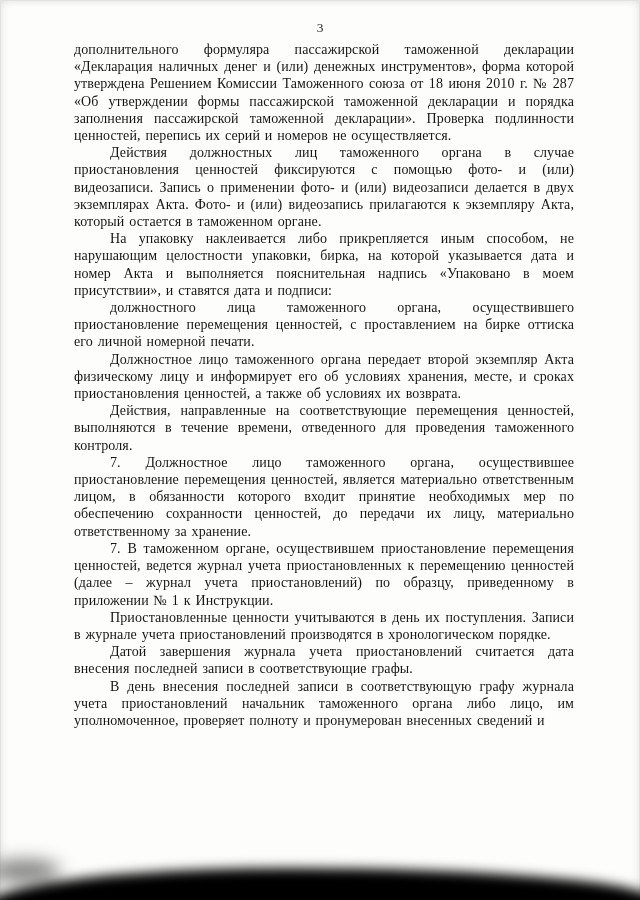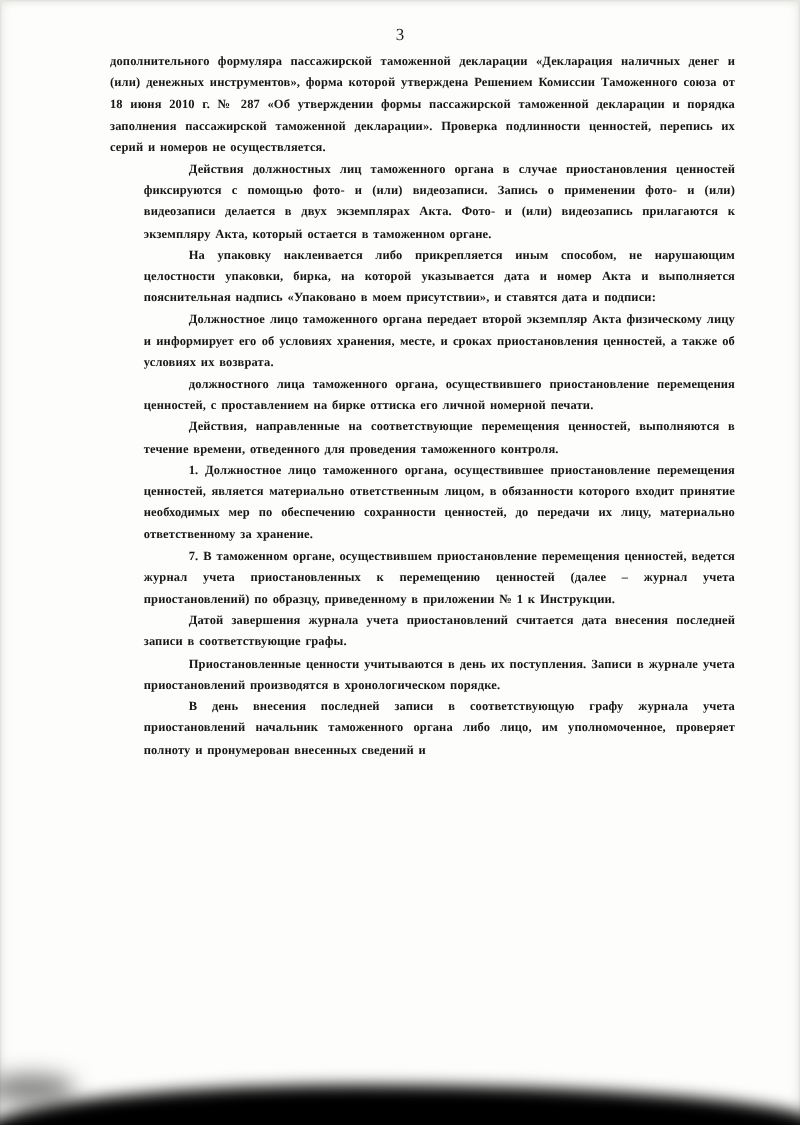--- a/index.html
+++ b/index.html
@@ -26,36 +26,34 @@
     top: 20px;
     left: 0;
     width: 100%;
     text-align: center;
     font-size: 13.5px;
     color: #1c1c1c;
   }
   .content {
     position: absolute;
     top: 41px;
-    left: 88px;
+    left: 74px;
     width: 500px;
-    font-size: 10px;
+    font-size: 14px;
     line-height: 17.2px;
     text-align: justify;
     word-spacing: 1.2px;
     letter-spacing: 0.1px;
-    font-weight: bold;
   }
   .content p {
     margin: 0;
     padding: 0;
   }
   .content p.indent {
     text-indent: 36px;
-    margin-left: 27px;
   }
   
   .scan-shadow {
     position: absolute;
     left: -15px;
     right: -15px;
     bottom: -14px;
     height: 46px;
     background: #000;
     border-radius: 45% 55% 0 0 / 85% 70% 0 0;
@@ -76,26 +74,26 @@
 <body>
 
 <div class="page">
 
   <div class="page-number">3</div>
 
   <div class="content">
     <p>дополнительного формуляра пассажирской таможенной декларации «Декларация наличных денег и (или) денежных инструментов», форма которой утверждена Решением Комиссии Таможенного союза от 18 июня 2010 г. № 287 «Об утверждении формы пассажирской таможенной декларации и порядка заполнения пассажирской таможенной декларации». Проверка подлинности ценностей, перепись их серий и номеров не осуществляется.</p>
     <p class="indent">Действия должностных лиц таможенного органа в случае приостановления ценностей фиксируются с помощью фото- и (или) видеозаписи. Запись о применении фото- и (или) видеозаписи делается в двух экземплярах Акта. Фото- и (или) видеозапись прилагаются к экземпляру Акта, который остается в таможенном органе.</p>
     <p class="indent">На упаковку наклеивается либо прикрепляется иным способом, не нарушающим целостности упаковки, бирка, на которой указывается дата и номер Акта и выполняется пояснительная надпись «Упаковано в моем присутствии», и ставятся дата и подписи:</p>
+    <p class="indent">должностного лица таможенного органа, осуществившего приостановление перемещения ценностей, с проставлением на бирке оттиска его личной номерной печати.</p>
     <p class="indent">Должностное лицо таможенного органа передает второй экземпляр Акта физическому лицу и информирует его об условиях хранения, месте, и сроках приостановления ценностей, а также об условиях их возврата.</p>
-    <p class="indent">должностного лица таможенного органа, осуществившего приостановление перемещения ценностей, с проставлением на бирке оттиска его личной номерной печати.</p>
     <p class="indent">Действия, направленные на соответствующие перемещения ценностей, выполняются в течение времени, отведенного для проведения таможенного контроля.</p>
-    <p class="indent">1. Должностное лицо таможенного органа, осуществившее приостановление перемещения ценностей, является материально ответственным лицом, в обязанности которого входит принятие необходимых мер по обеспечению сохранности ценностей, до передачи их лицу, материально ответственному за хранение.</p>
+    <p class="indent">7. Должностное лицо таможенного органа, осуществившее приостановление перемещения ценностей, является материально ответственным лицом, в обязанности которого входит принятие необходимых мер по обеспечению сохранности ценностей, до передачи их лицу, материально ответственному за хранение.</p>
     <p class="indent">7. В таможенном органе, осуществившем приостановление перемещения ценностей, ведется журнал учета приостановленных к перемещению ценностей (далее – журнал учета приостановлений) по образцу, приведенному в приложении № 1 к Инструкции.</p>
+    <p class="indent">Приостановленные ценности учитываются в день их поступления. Записи в журнале учета приостановлений производятся в хронологическом порядке.</p>
     <p class="indent">Датой завершения журнала учета приостановлений считается дата внесения последней записи в соответствующие графы.</p>
-    <p class="indent">Приостановленные ценности учитываются в день их поступления. Записи в журнале учета приостановлений производятся в хронологическом порядке.</p>
     <p class="indent">В день внесения последней записи в соответствующую графу журнала учета приостановлений начальник таможенного органа либо лицо, им уполномоченное, проверяет полноту и пронумерован внесенных сведений и</p>
   </div>
 
   <div class="scan-shadow-corner"></div>
   <div class="scan-shadow"></div>
 
 </div>
 
 </body></html>

